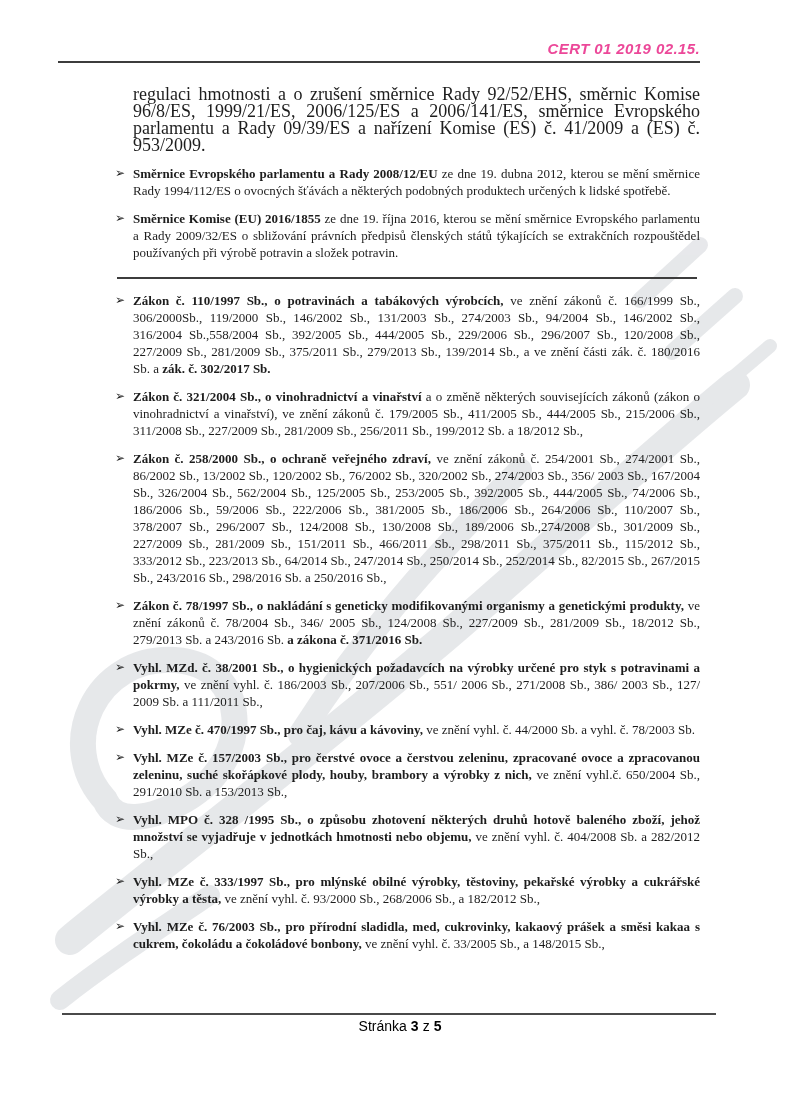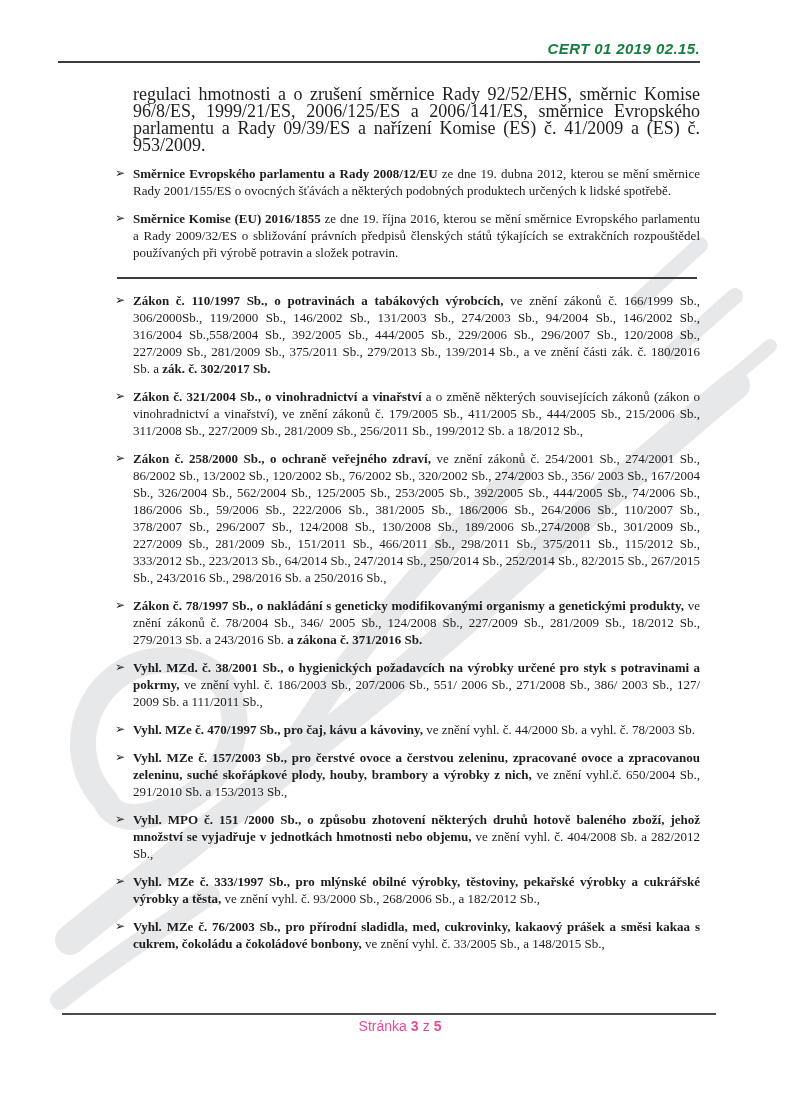--- a/index.html
+++ b/index.html
@@ -14,21 +14,21 @@
   .watermark {
     position: absolute; left: 0; top: 0; z-index: 0;
     pointer-events: none;
   }
   .content { position: relative; z-index: 1; }
   .header-code {
     position: absolute; top: 40px; left: 0; right: 100px;
     text-align: right;
     font-family: "Liberation Sans", sans-serif;
     font-style: italic; font-weight: bold;
-    font-size: 15px; letter-spacing: 0.4px; color: #15803d;
+    font-size: 15px; letter-spacing: 0.4px; color: #ec4899;
   }
   .header-rule {
     position: absolute; top: 61px; left: 58px; width: 642px;
     border-top: 2px solid #3c3c3c; height: 0;
   }
   .body-col {
     position: absolute; top: 86px; left: 115px; width: 585px;
   }
   .intro {
     margin: 0 0 11px 18px;
@@ -52,21 +52,21 @@
     width: 580px; margin: 16px 0 13px 2px;
   }
   .footer-rule {
     position: absolute; top: 1013px; left: 62px; width: 654px;
     border-top: 2px solid #4a4a4a; height: 0;
   }
   .footer-text {
     position: absolute; top: 1018px; left: 0; width: 800px;
     text-align: center;
     font-family: "Liberation Sans", sans-serif;
-    font-size: 14px; color: #ec4899;
+    font-size: 14px; color: #000000;
   }
   .footer-text span { margin: 0 2px; }
 </style>
 </head>
 <body>
 
 <svg class="watermark" width="800" height="1100" viewBox="0 0 800 1100" xmlns="http://www.w3.org/2000/svg">
   <g stroke="#d3d6da" fill="none" stroke-linecap="round" opacity="0.55">
     <path d="M70 940 C 180 850 300 760 430 650 C 520 575 620 480 735 385" stroke-width="30"></path>
     <path d="M105 800 C 55 745 95 655 175 660 C 250 665 255 760 185 800 C 150 820 115 825 105 800" stroke-width="26"></path>
@@ -80,41 +80,41 @@
 
 <div class="content">
 
   <div class="header-code">CERT 01 2019 02.15.</div>
   <div class="header-rule"></div>
 
   <div class="body-col">
 
     <p class="intro">regulaci hmotnosti a o zrušení směrnice Rady 92/52/EHS, směrnic Komise 96/8/ES, 1999/21/ES, 2006/125/ES a 2006/141/ES, směrnice Evropského parlamentu a Rady 09/39/ES a nařízení Komise (ES) č. 41/2009 a (ES) č. 953/2009.</p>
 
-    <div class="item"><span class="bullet">➢</span><span class="b">Směrnice Evropského parlamentu a Rady 2008/12/EU</span><span> ze dne 19. dubna 2012, kterou se mění směrnice Rady 2001/155/ES o ovocných šťávách a některých podobných produktech určených k lidské spotřebě.</span></div>
+    <div class="item"><span class="bullet">➢</span><span class="b">Směrnice Evropského parlamentu a Rady 2008/12/EU</span><span> ze dne 19. dubna 2012, kterou se mění směrnice Rady 1994/112/ES o ovocných šťávách a některých podobných produktech určených k lidské spotřebě.</span></div>
 
     <div class="item"><span class="bullet">➢</span><span class="b">Směrnice Komise (EU) 2016/1855</span><span> ze dne 19. října 2016, kterou se mění směrnice Evropského parlamentu a Rady 2009/32/ES o sbližování právních předpisů členských států týkajících se extrakčních rozpouštědel používaných při výrobě potravin a složek potravin.</span></div>
 
     <div class="separator"></div>
 
     <div class="item"><span class="bullet">➢</span><span class="b">Zákon č. 110/1997 Sb., o potravinách a tabákových výrobcích,</span><span> ve znění zákonů č. 166/1999 Sb., 306/2000Sb., 119/2000 Sb., 146/2002 Sb., 131/2003 Sb., 274/2003 Sb., 94/2004 Sb., 146/2002 Sb., 316/2004 Sb.,558/2004 Sb., 392/2005 Sb., 444/2005 Sb., 229/2006 Sb., 296/2007 Sb., 120/2008 Sb., 227/2009 Sb., 281/2009 Sb., 375/2011 Sb., 279/2013 Sb., 139/2014 Sb., a ve znění části zák. č. 180/2016 Sb. a </span><span class="b">zák. č. 302/2017 Sb.</span></div>
 
     <div class="item"><span class="bullet">➢</span><span class="b">Zákon č. 321/2004 Sb., o vinohradnictví a vinařství</span><span> a o změně některých souvisejících zákonů (zákon o vinohradnictví a vinařství), ve znění zákonů č. 179/2005 Sb., 411/2005 Sb., 444/2005 Sb., 215/2006 Sb., 311/2008 Sb., 227/2009 Sb., 281/2009 Sb., 256/2011 Sb., 199/2012 Sb. a 18/2012 Sb.,</span><span class="b"></span></div>
 
     <div class="item"><span class="bullet">➢</span><span class="b">Zákon č. 258/2000 Sb., o ochraně veřejného zdraví,</span><span> ve znění zákonů č. 254/2001 Sb., 274/2001 Sb., 86/2002 Sb., 13/2002 Sb., 120/2002 Sb., 76/2002 Sb., 320/2002 Sb., 274/2003 Sb., 356/ 2003 Sb., 167/2004 Sb., 326/2004 Sb., 562/2004 Sb., 125/2005 Sb., 253/2005 Sb., 392/2005 Sb., 444/2005 Sb., 74/2006 Sb., 186/2006 Sb., 59/2006 Sb., 222/2006 Sb., 381/2005 Sb., 186/2006 Sb., 264/2006 Sb., 110/2007 Sb., 378/2007 Sb., 296/2007 Sb., 124/2008 Sb., 130/2008 Sb., 189/2006 Sb.,274/2008 Sb., 301/2009 Sb., 227/2009 Sb., 281/2009 Sb., 151/2011 Sb., 466/2011 Sb., 298/2011 Sb., 375/2011 Sb., 115/2012 Sb., 333/2012 Sb., 223/2013 Sb., 64/2014 Sb., 247/2014 Sb., 250/2014 Sb., 252/2014 Sb., 82/2015 Sb., 267/2015 Sb., 243/2016 Sb., 298/2016 Sb. a 250/2016 Sb.,</span><span class="b"></span></div>
 
     <div class="item"><span class="bullet">➢</span><span class="b">Zákon č. 78/1997 Sb., o nakládání s geneticky modifikovanými organismy a genetickými produkty,</span><span> ve znění zákonů č. 78/2004 Sb., 346/ 2005 Sb., 124/2008 Sb., 227/2009 Sb., 281/2009 Sb., 18/2012 Sb., 279/2013 Sb. a 243/2016 Sb. </span><span class="b">a zákona č. 371/2016 Sb.</span></div>
 
     <div class="item"><span class="bullet">➢</span><span class="b">Vyhl. MZd. č. 38/2001 Sb., o hygienických požadavcích na výrobky určené pro styk s potravinami a pokrmy,</span><span> ve znění vyhl. č. 186/2003 Sb., 207/2006 Sb., 551/ 2006 Sb., 271/2008 Sb., 386/ 2003 Sb., 127/ 2009 Sb. a 111/2011 Sb.,</span><span class="b"></span></div>
 
     <div class="item"><span class="bullet">➢</span><span class="b">Vyhl. MZe č. 470/1997 Sb., pro čaj, kávu a kávoviny,</span><span> ve znění vyhl. č. 44/2000 Sb. a vyhl. č. 78/2003 Sb.</span><span class="b"></span></div>
 
     <div class="item"><span class="bullet">➢</span><span class="b">Vyhl. MZe č. 157/2003 Sb., pro čerstvé ovoce a čerstvou zeleninu, zpracované ovoce a zpracovanou zeleninu, suché skořápkové plody, houby, brambory a výrobky z nich,</span><span> ve znění vyhl.č. 650/2004 Sb., 291/2010 Sb. a 153/2013 Sb.,</span><span class="b"></span></div>
 
-    <div class="item"><span class="bullet">➢</span><span class="b">Vyhl. MPO č. 151 /2000 Sb., o způsobu zhotovení některých druhů hotově baleného zboží, jehož množství se vyjadřuje v jednotkách hmotnosti nebo objemu,</span><span> ve znění vyhl. č. 404/2008 Sb. a 282/2012 Sb.,</span><span class="b"></span></div>
+    <div class="item"><span class="bullet">➢</span><span class="b">Vyhl. MPO č. 328 /1995 Sb., o způsobu zhotovení některých druhů hotově baleného zboží, jehož množství se vyjadřuje v jednotkách hmotnosti nebo objemu,</span><span> ve znění vyhl. č. 404/2008 Sb. a 282/2012 Sb.,</span><span class="b"></span></div>
 
     <div class="item"><span class="bullet">➢</span><span class="b">Vyhl. MZe č. 333/1997 Sb., pro mlýnské obilné výrobky, těstoviny, pekařské výrobky a cukrářské výrobky a těsta,</span><span> ve znění vyhl. č. 93/2000 Sb., 268/2006 Sb., a 182/2012 Sb.,</span><span class="b"></span></div>
 
     <div class="item"><span class="bullet">➢</span><span class="b">Vyhl. MZe č. 76/2003 Sb., pro přírodní sladidla, med, cukrovinky, kakaový prášek a směsi kakaa s cukrem, čokoládu a čokoládové bonbony,</span><span> ve znění vyhl. č. 33/2005 Sb., a 148/2015 Sb.,</span><span class="b"></span></div>
 
   </div>
 
   <div class="footer-rule"></div>
   <div class="footer-text"><span>Stránka</span><span class="b">3</span><span>z</span><span class="b">5</span></div>
 

